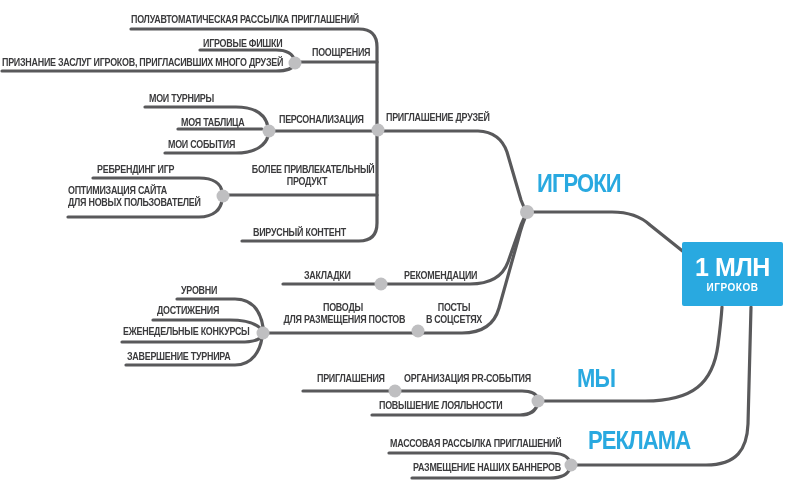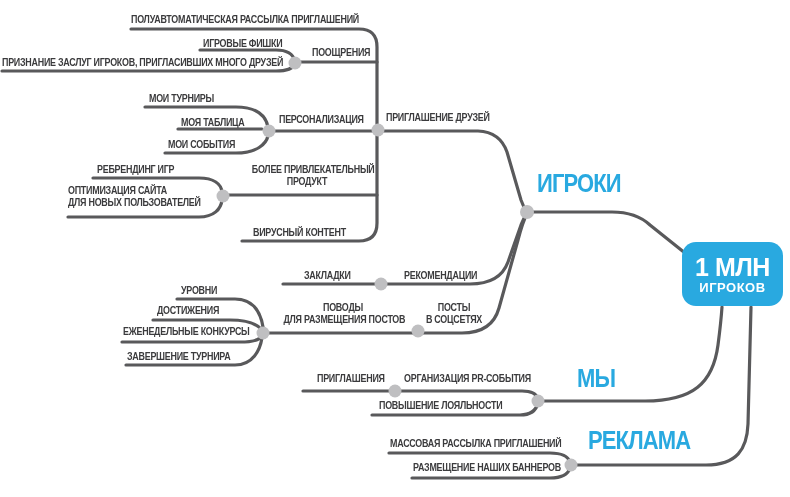--- a/index.html
+++ b/index.html
@@ -20,26 +20,26 @@
   .lbl.ctr span{display:block;white-space:nowrap;}
   .lbl span{display:block;white-space:nowrap;}
   .branch{
     position:absolute;z-index:2;white-space:nowrap;
     font-weight:700;font-size:25px;letter-spacing:-1px;line-height:25px;
     color:var(--accent,#29A9E0);
     transform:scaleX(.88);transform-origin:0 0;
   }
   .central{
     position:absolute;z-index:3;left:682px;top:242px;width:101px;height:64px;
-    background:var(--accent,#29A9E0);border-radius:14px;
+    background:var(--accent,#29A9E0);border-radius:2px;
     display:flex;flex-direction:column;align-items:center;justify-content:center;
     color:#fff;text-align:center;
   }
   .central .big{font-weight:700;font-size:25px;line-height:26px;letter-spacing:-0.5px;}
-  .central .small{font-weight:700;font-size:13px;line-height:15px;letter-spacing:0.5px;}
+  .central .small{font-weight:700;font-size:10px;line-height:15px;letter-spacing:0.5px;}
 </style>
 </head>
 <body>
 
 <div class="canvas">
 
   <svg class="edges" width="790" height="497" viewBox="0 0 790 497">
     <g>
 
       <path d="M 131 29 H 359 Q 377 29 377 47 V 223 Q 377 241 359 241 H 242"></path>

